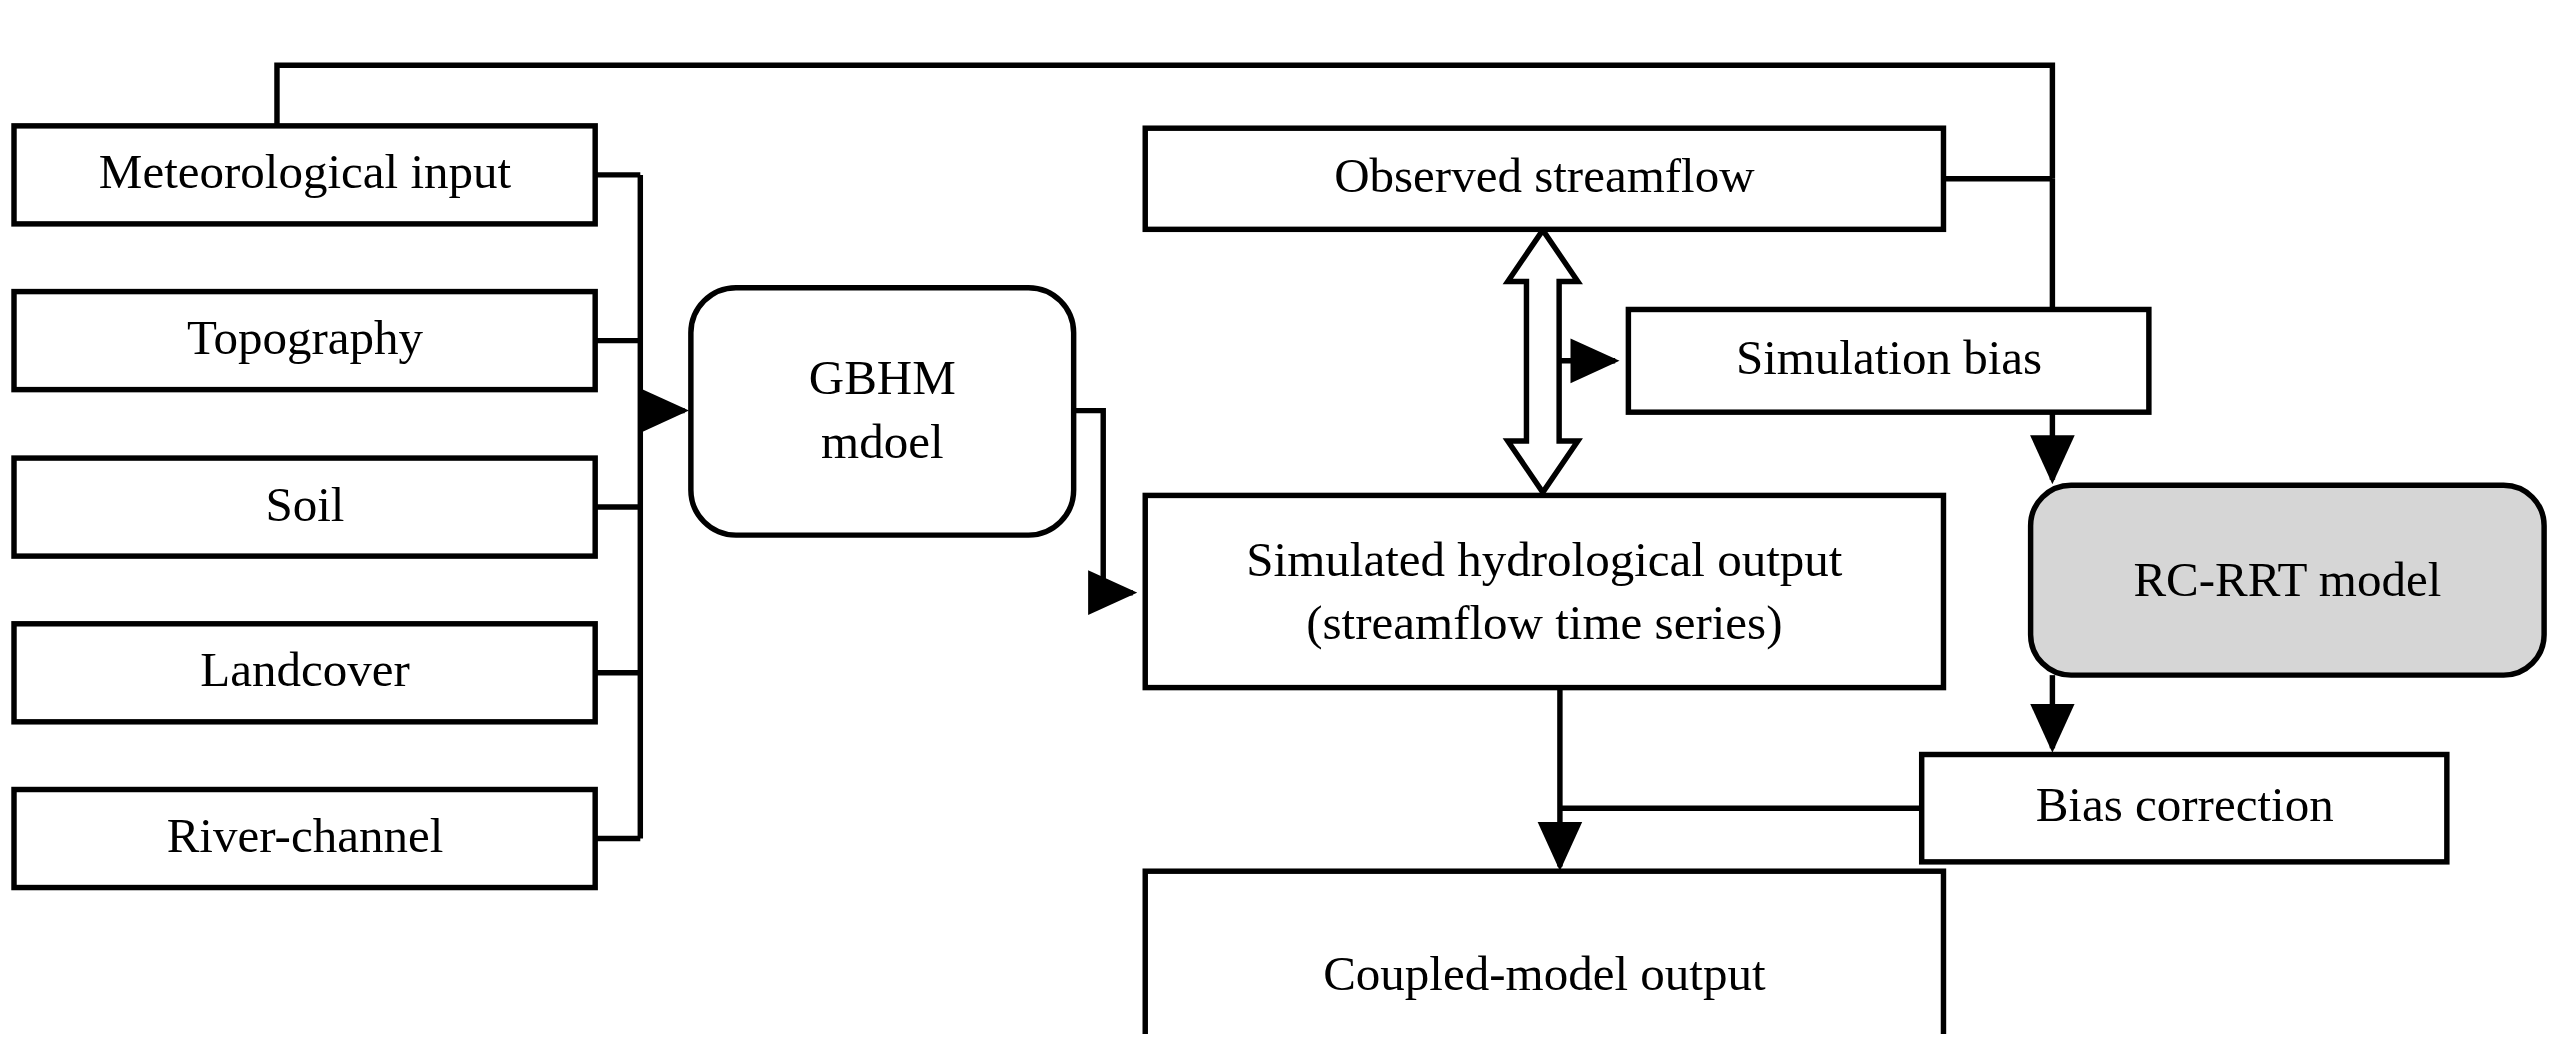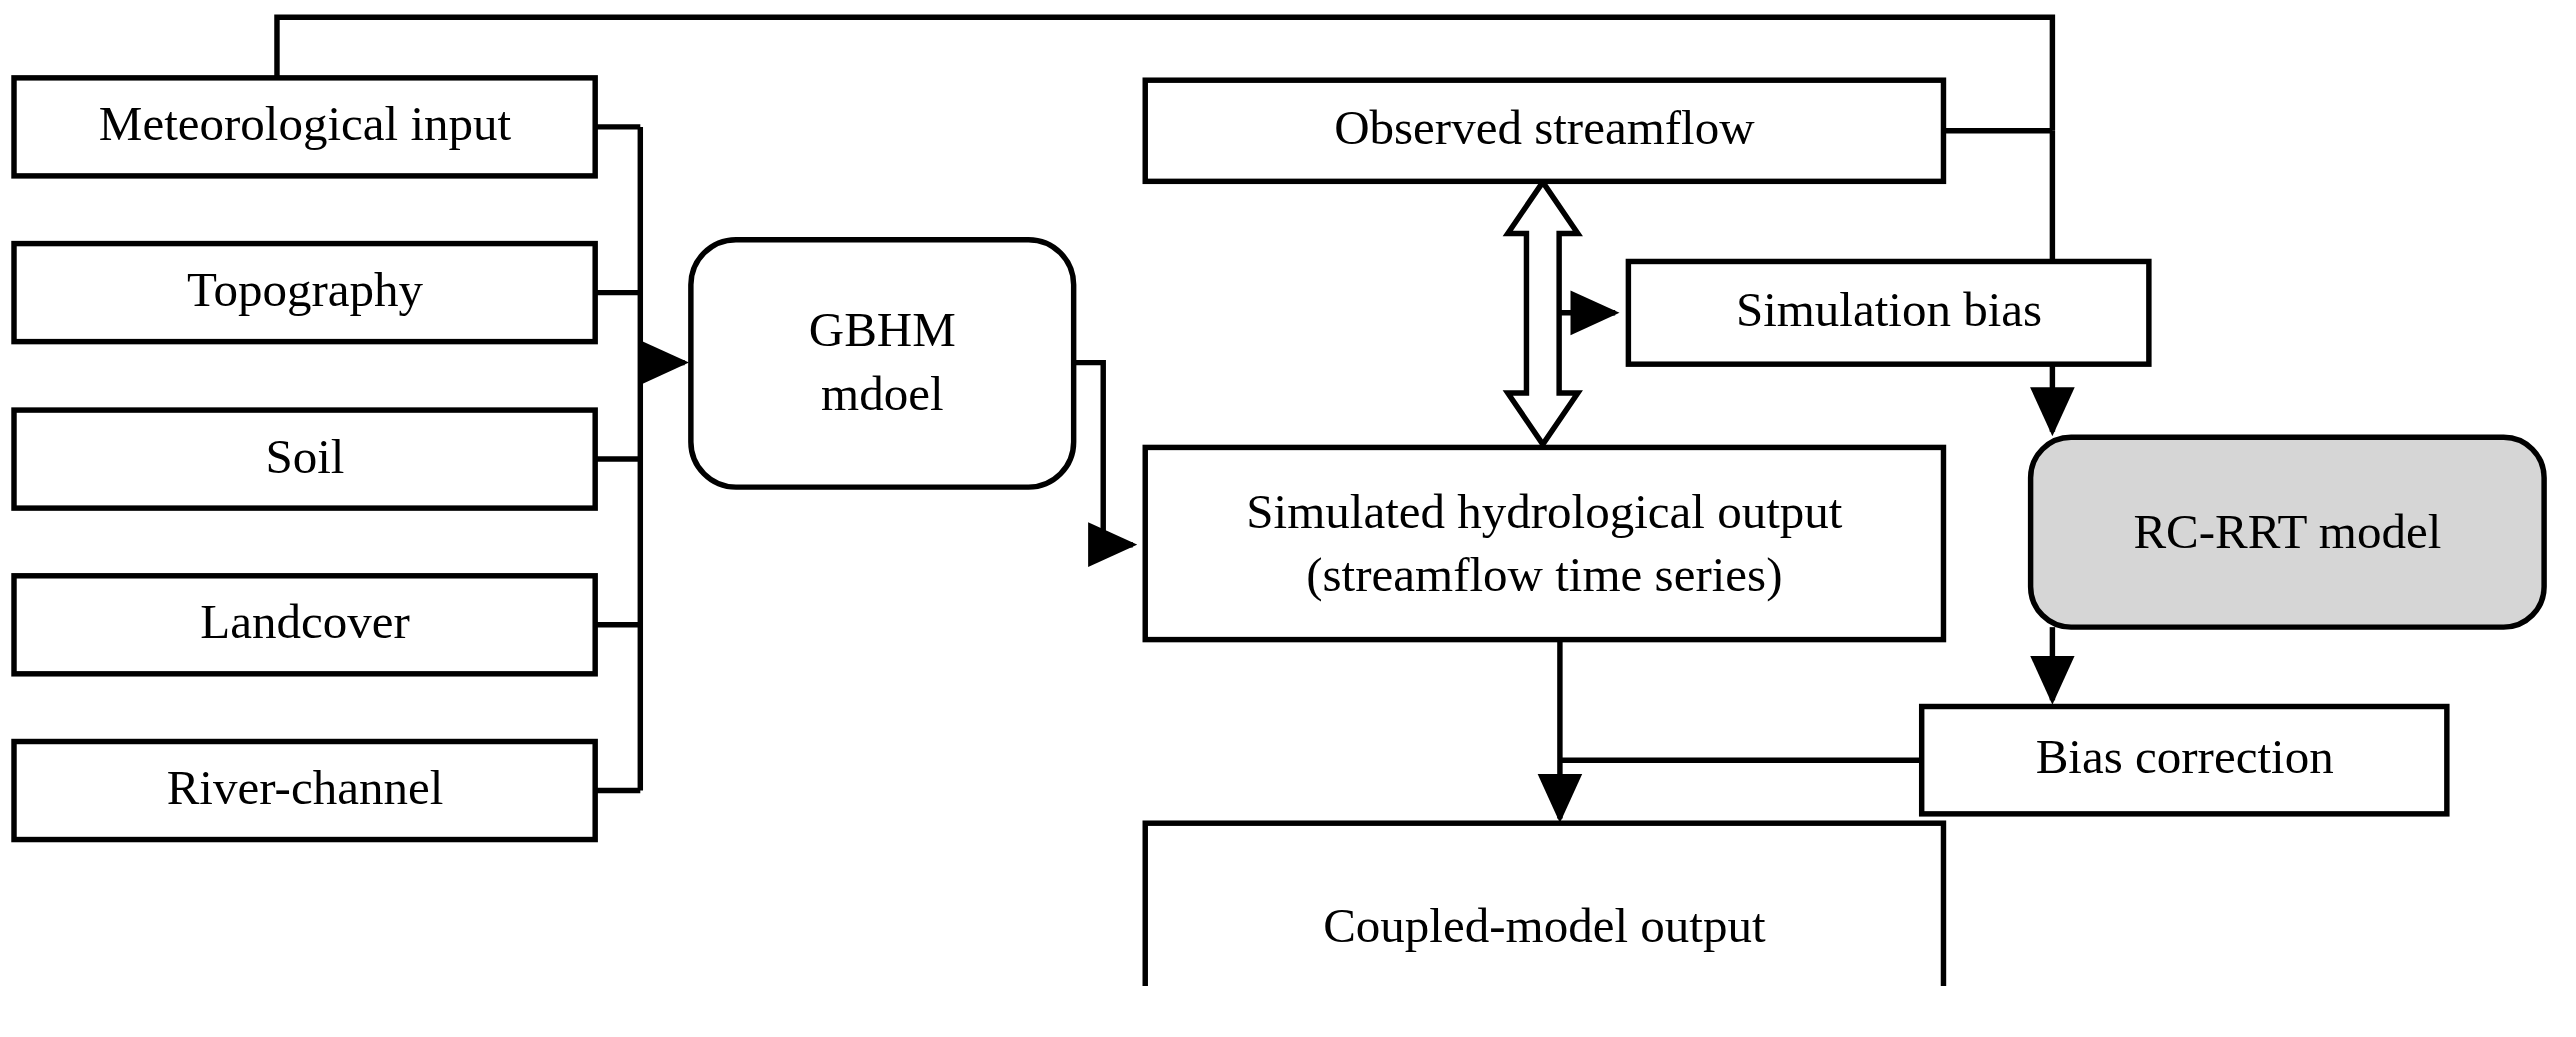--- a/index.html
+++ b/index.html
@@ -10,20 +10,21 @@
   }
   body {
     font-family: "Liberation Serif", "DejaVu Serif", serif;
   }
   #diagram-root {
     position: relative;
     width: 2576px;
     height: 986px;
     background: #ffffff;
     overflow: hidden;
+    margin-top: 48px;
   }
   #flow-svg {
     display: block;
     width: 2576px;
     height: 1038px;
   }
   .node-rect {
     fill: #ffffff;
     stroke: #000000;
     stroke-width: 7;

